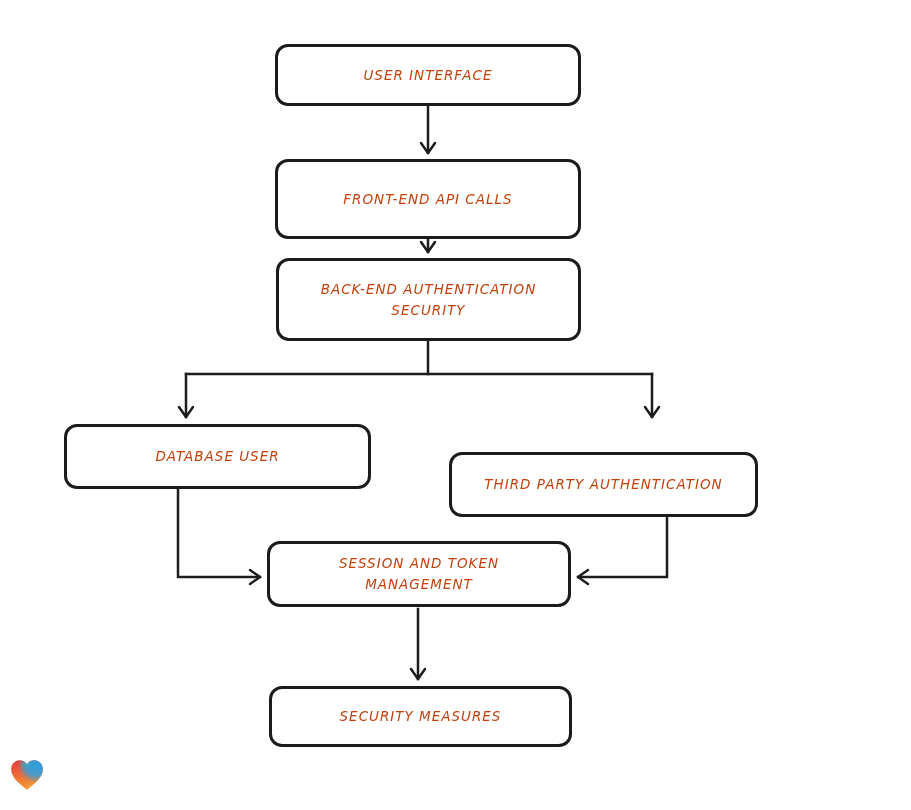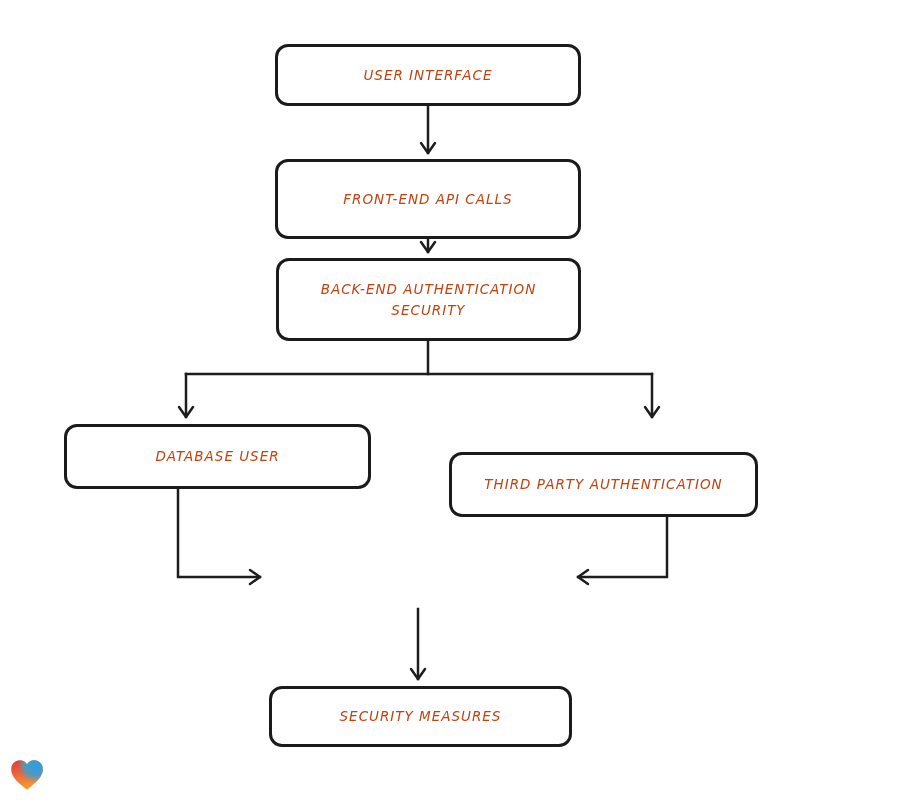--- a/index.html
+++ b/index.html
@@ -98,20 +98,23 @@
   </div>
 
   <div class="node" id="n-db">
     <span class="label">DATABASE USER</span>
   </div>
 
   <div class="node" id="n-tp">
     <span class="label">THIRD PARTY AUTHENTICATION</span>
   </div>
 
+  <div class="node" id="n-ss">
+    <span class="label">SESSION AND TOKEN MANAGEMENT</span>
+  </div>
 
   <div class="node" id="n-sm">
     <span class="label">SECURITY MEASURES</span>
   </div>
 
   <div class="watermark">
     <svg width="38" height="36" viewBox="0 0 36 34">
       <defs>
         <linearGradient id="gradRO" x1="0.1" y1="0" x2="0.45" y2="1">
           <stop offset="0" stop-color="#e5383f"></stop>

